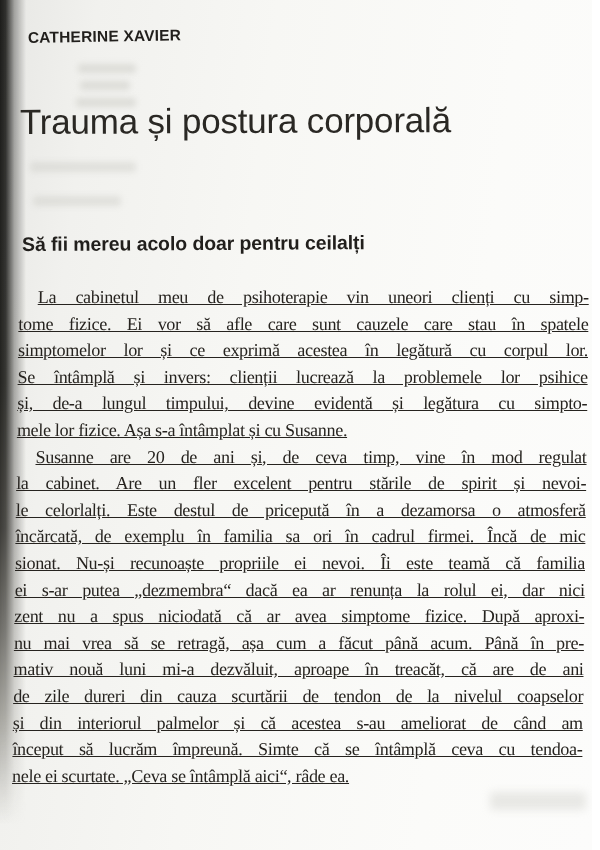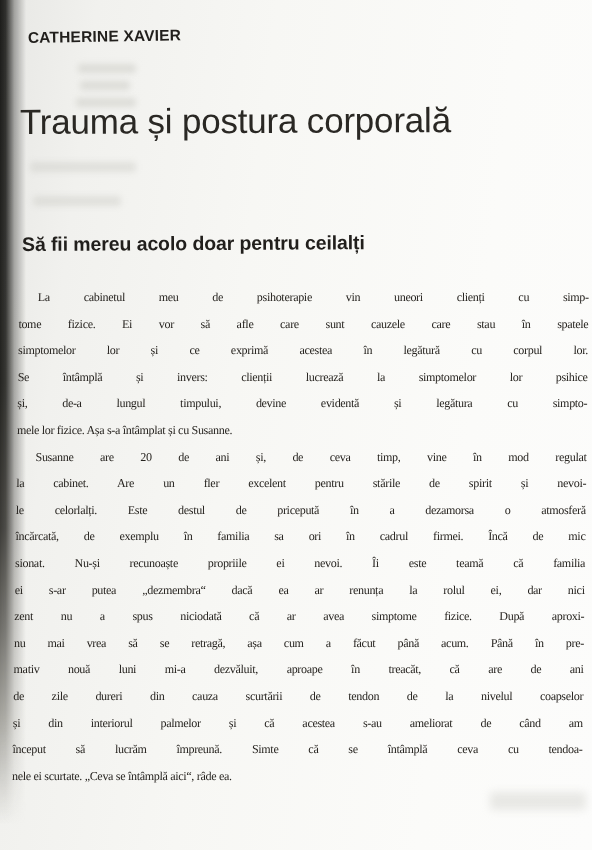--- a/index.html
+++ b/index.html
@@ -65,23 +65,23 @@
     transform:rotate(-.3deg);transform-origin:left bottom;
   }
 
   .body-text{
     position:absolute;left:19px;top:284px;width:570px;
     color:var(--ink-body);
     transform:skewX(-.8deg);transform-origin:top left;
   }
   .ln{
     height:26.6px;line-height:26.6px;
-    font-size:12px;letter-spacing:-.3px;
+    font-size:18px;letter-spacing:-.3px;
     white-space:nowrap;
-    text-align:justify;text-align-last:justify;
+    text-align:justify;text-align-last:justify;text-decoration:underline;
   }
   .ln.indent{padding-left:19px;}
   .ln.last{text-align-last:left;}
 </style>
 </head>
 <body>
 
 <div class="page">
 
   <div class="edge-strip"></div>
@@ -96,21 +96,21 @@
   <div class="author">CATHERINE XAVIER</div>
 
   <h1 class="title">Trauma și postura corporală</h1>
 
   <h2 class="subtitle">Să fii mereu acolo doar pentru ceilalți</h2>
 
   <div class="body-text">
     <div class="ln indent">La cabinetul meu de psihoterapie vin uneori clienți cu simp-</div>
     <div class="ln">tome fizice. Ei vor să afle care sunt cauzele care stau în spatele</div>
     <div class="ln">simptomelor lor și ce exprimă acestea în legătură cu corpul lor.</div>
-    <div class="ln">Se întâmplă și invers: clienții lucrează la simptomelor lor psihice</div>
+    <div class="ln">Se întâmplă și invers: clienții lucrează la problemele lor psihice</div>
     <div class="ln">și, de-a lungul timpului, devine evidentă și legătura cu simpto-</div>
     <div class="ln last">mele lor fizice. Așa s-a întâmplat și cu Susanne.</div>
 
     <div class="ln indent">Susanne are 20 de ani și, de ceva timp, vine în mod regulat</div>
     <div class="ln">la cabinet. Are un fler excelent pentru stările de spirit și nevoi-</div>
     <div class="ln">le celorlalți. Este destul de pricepută în a dezamorsa o atmosferă</div>
     <div class="ln">încărcată, de exemplu în familia sa ori în cadrul firmei. Încă de mic</div>
     <div class="ln">sionat. Nu-și recunoaște propriile ei nevoi. Îi este teamă că familia</div>
     <div class="ln">ei s-ar putea „dezmembra“ dacă ea ar renunța la rolul ei, dar nici</div>
     <div class="ln">zent nu a spus niciodată că ar avea simptome fizice. După aproxi-</div>

